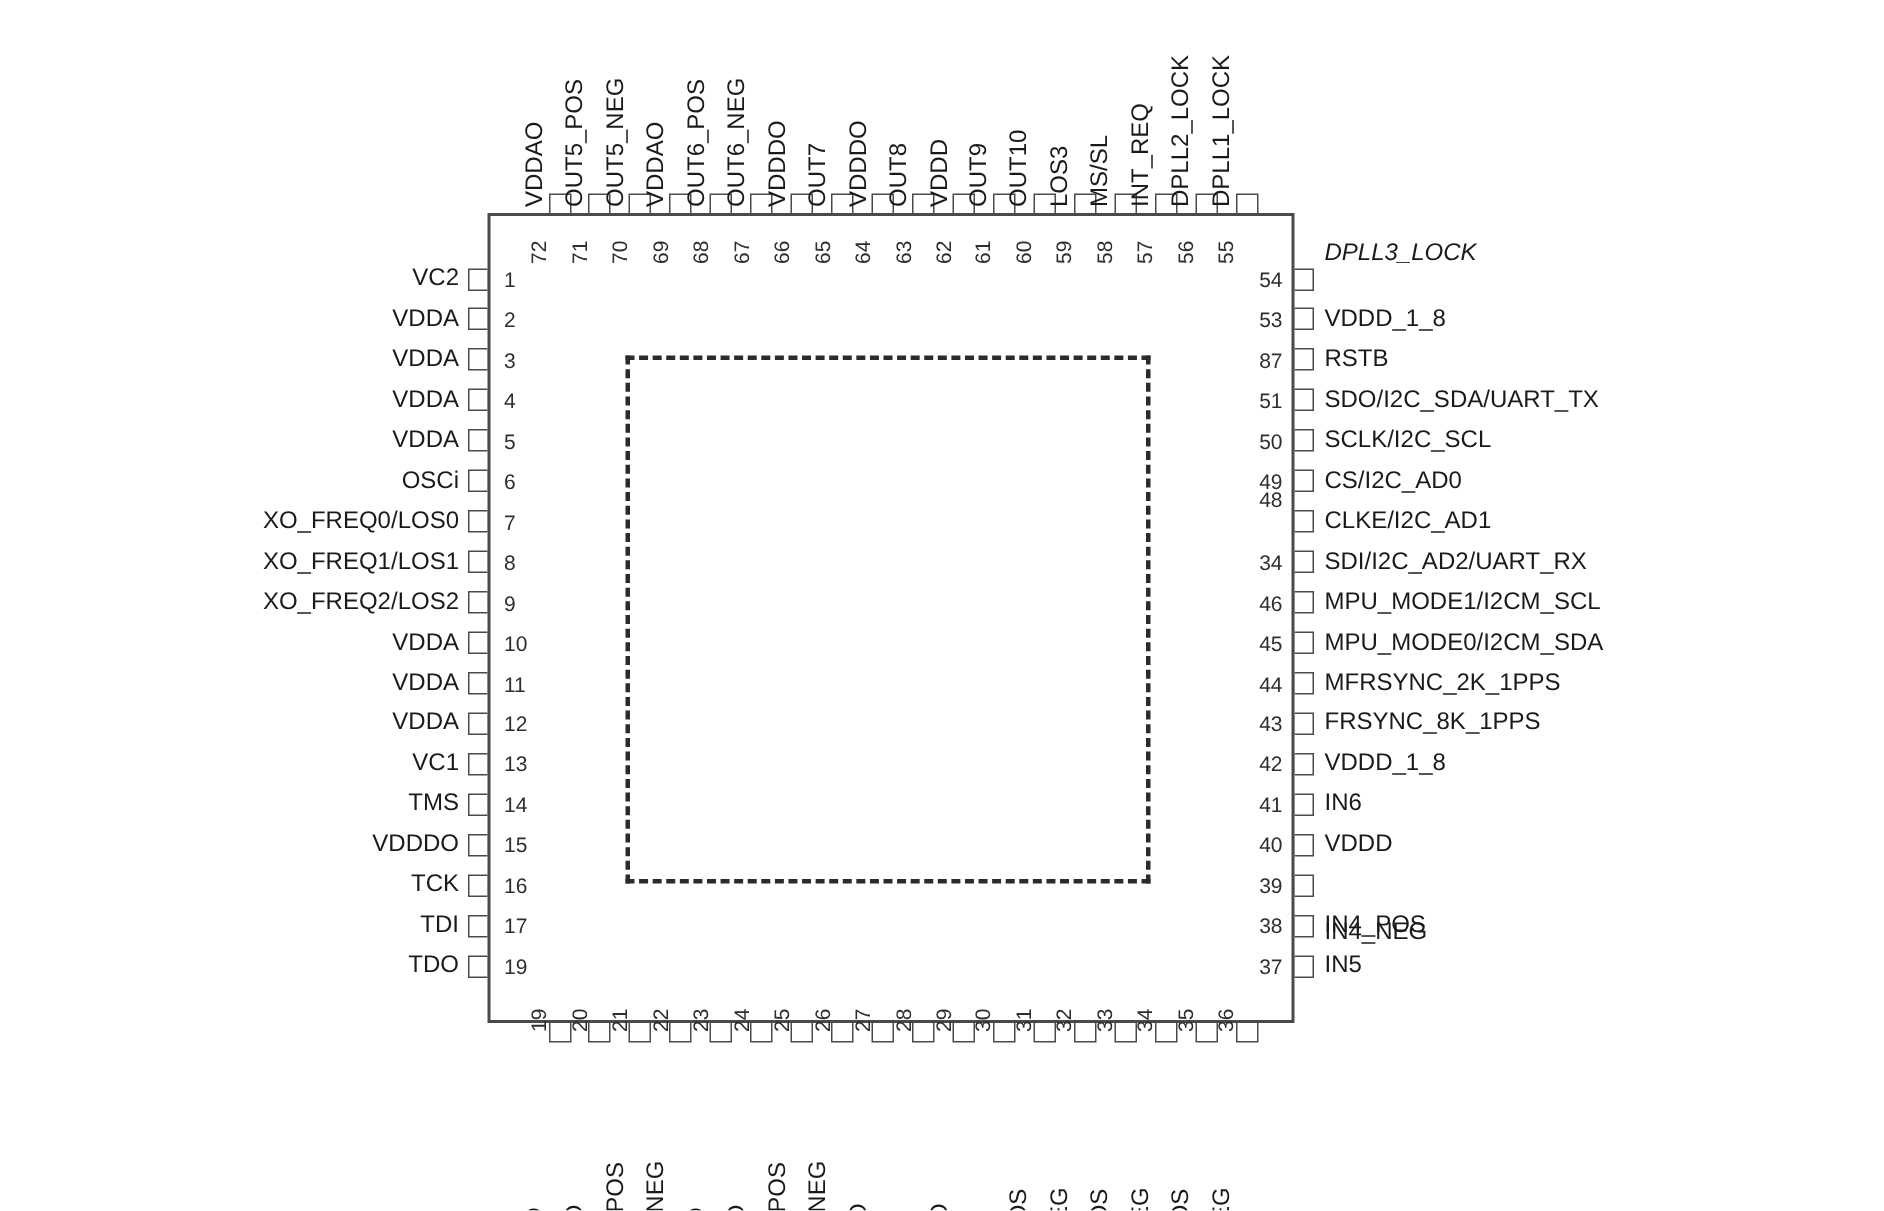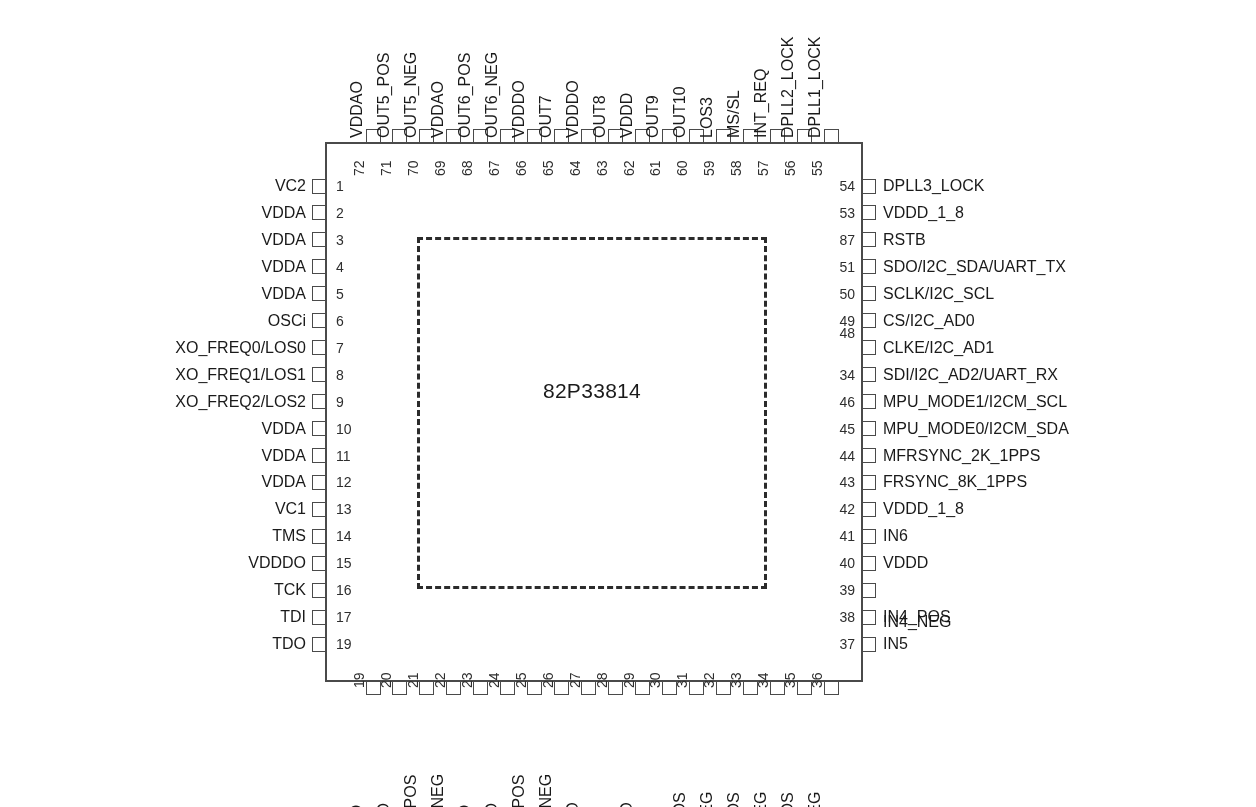--- a/index.html
+++ b/index.html
@@ -285,21 +285,21 @@
       <div class="plabel right-lab" style="left: 883px; top: 446.5px; text-align: right;">MFRSYNC_2K_1PPS</div>
       <div class="plabel right-lab" style="left: 883px; top: 419.55px;">MPU_MODE0/I2CM_SDA</div>
       <div class="plabel right-lab" style="left: 883px; top: 392.6px;">MPU_MODE1/I2CM_SCL</div>
       <div class="plabel right-lab" style="left: 883px; top: 365.65px;">SDI/I2C_AD2/UART_RX</div>
       <div class="plabel right-lab" style="left: 883px; top: 338.7px;">CLKE/I2C_AD1</div>
       <div class="plabel right-lab" style="left: 883px; top: 311.75px;">CS/I2C_AD0</div>
       <div class="plabel right-lab" style="left: 883px; top: 284.8px;">SCLK/I2C_SCL</div>
       <div class="plabel right-lab" style="left: 883px; top: 257.85px;">SDO/I2C_SDA/UART_TX</div>
       <div class="plabel right-lab" style="left: 883px; top: 230.9px;">RSTB</div>
       <div class="plabel right-lab" style="left: 883px; top: 203.95px;">VDDD_1_8</div>
-      <div class="plabel right-lab" style="left: 883px; top: 177px;">DPLL3_LOCK</div>
+      <div class="plabel right-lab" style="left: 883px; top: 160px; font-style: italic;">DPLL3_LOCK</div>
       <div class="plabel vert-lab" style="left: 823.15px; top: 121px;">DPLL1_LOCK</div>
       <div class="plabel vert-lab" style="left: 796.2px; top: 121px;">DPLL2_LOCK</div>
       <div class="plabel vert-lab" style="left: 769.25px; top: 121px;">INT_REQ</div>
       <div class="plabel vert-lab" style="left: 742.3px; top: 121px;">MS/SL</div>
       <div class="plabel vert-lab" style="left: 715.35px; top: 121px;">LOS3</div>
       <div class="plabel vert-lab" style="left: 688.4px; top: 121px;">OUT10</div>
       <div class="plabel vert-lab" style="left: 661.45px; top: 121px;">OUT9</div>
       <div class="plabel vert-lab" style="left: 634.5px; top: 121px;">VDDD</div>
       <div class="plabel vert-lab" style="left: 607.55px; top: 121px;">OUT8</div>
       <div class="plabel vert-lab" style="left: 580.6px; top: 121px;">VDDDO</div>
@@ -324,15 +324,14 @@
       <div class="plabel vert-lab" style="left: 688.4px; top: 843px;">IN1_POS</div>
       <div class="plabel vert-lab" style="left: 715.35px; top: 843px;">IN1_NEG</div>
       <div class="plabel vert-lab" style="left: 742.3px; top: 843px;">IN2_POS</div>
       <div class="plabel vert-lab" style="left: 769.25px; top: 843px;">IN2_NEG</div>
       <div class="plabel vert-lab" style="left: 796.2px; top: 843px;">IN3_POS</div>
       <div class="plabel vert-lab" style="left: 823.15px; top: 843px;">IN3_NEG</div>
     </div>
 
   <div class="pkg-body"></div>
   <div class="die-outline"></div>
-  <div class="part-number">82P33814</div>
 
 </div>
 
 </body></html>

